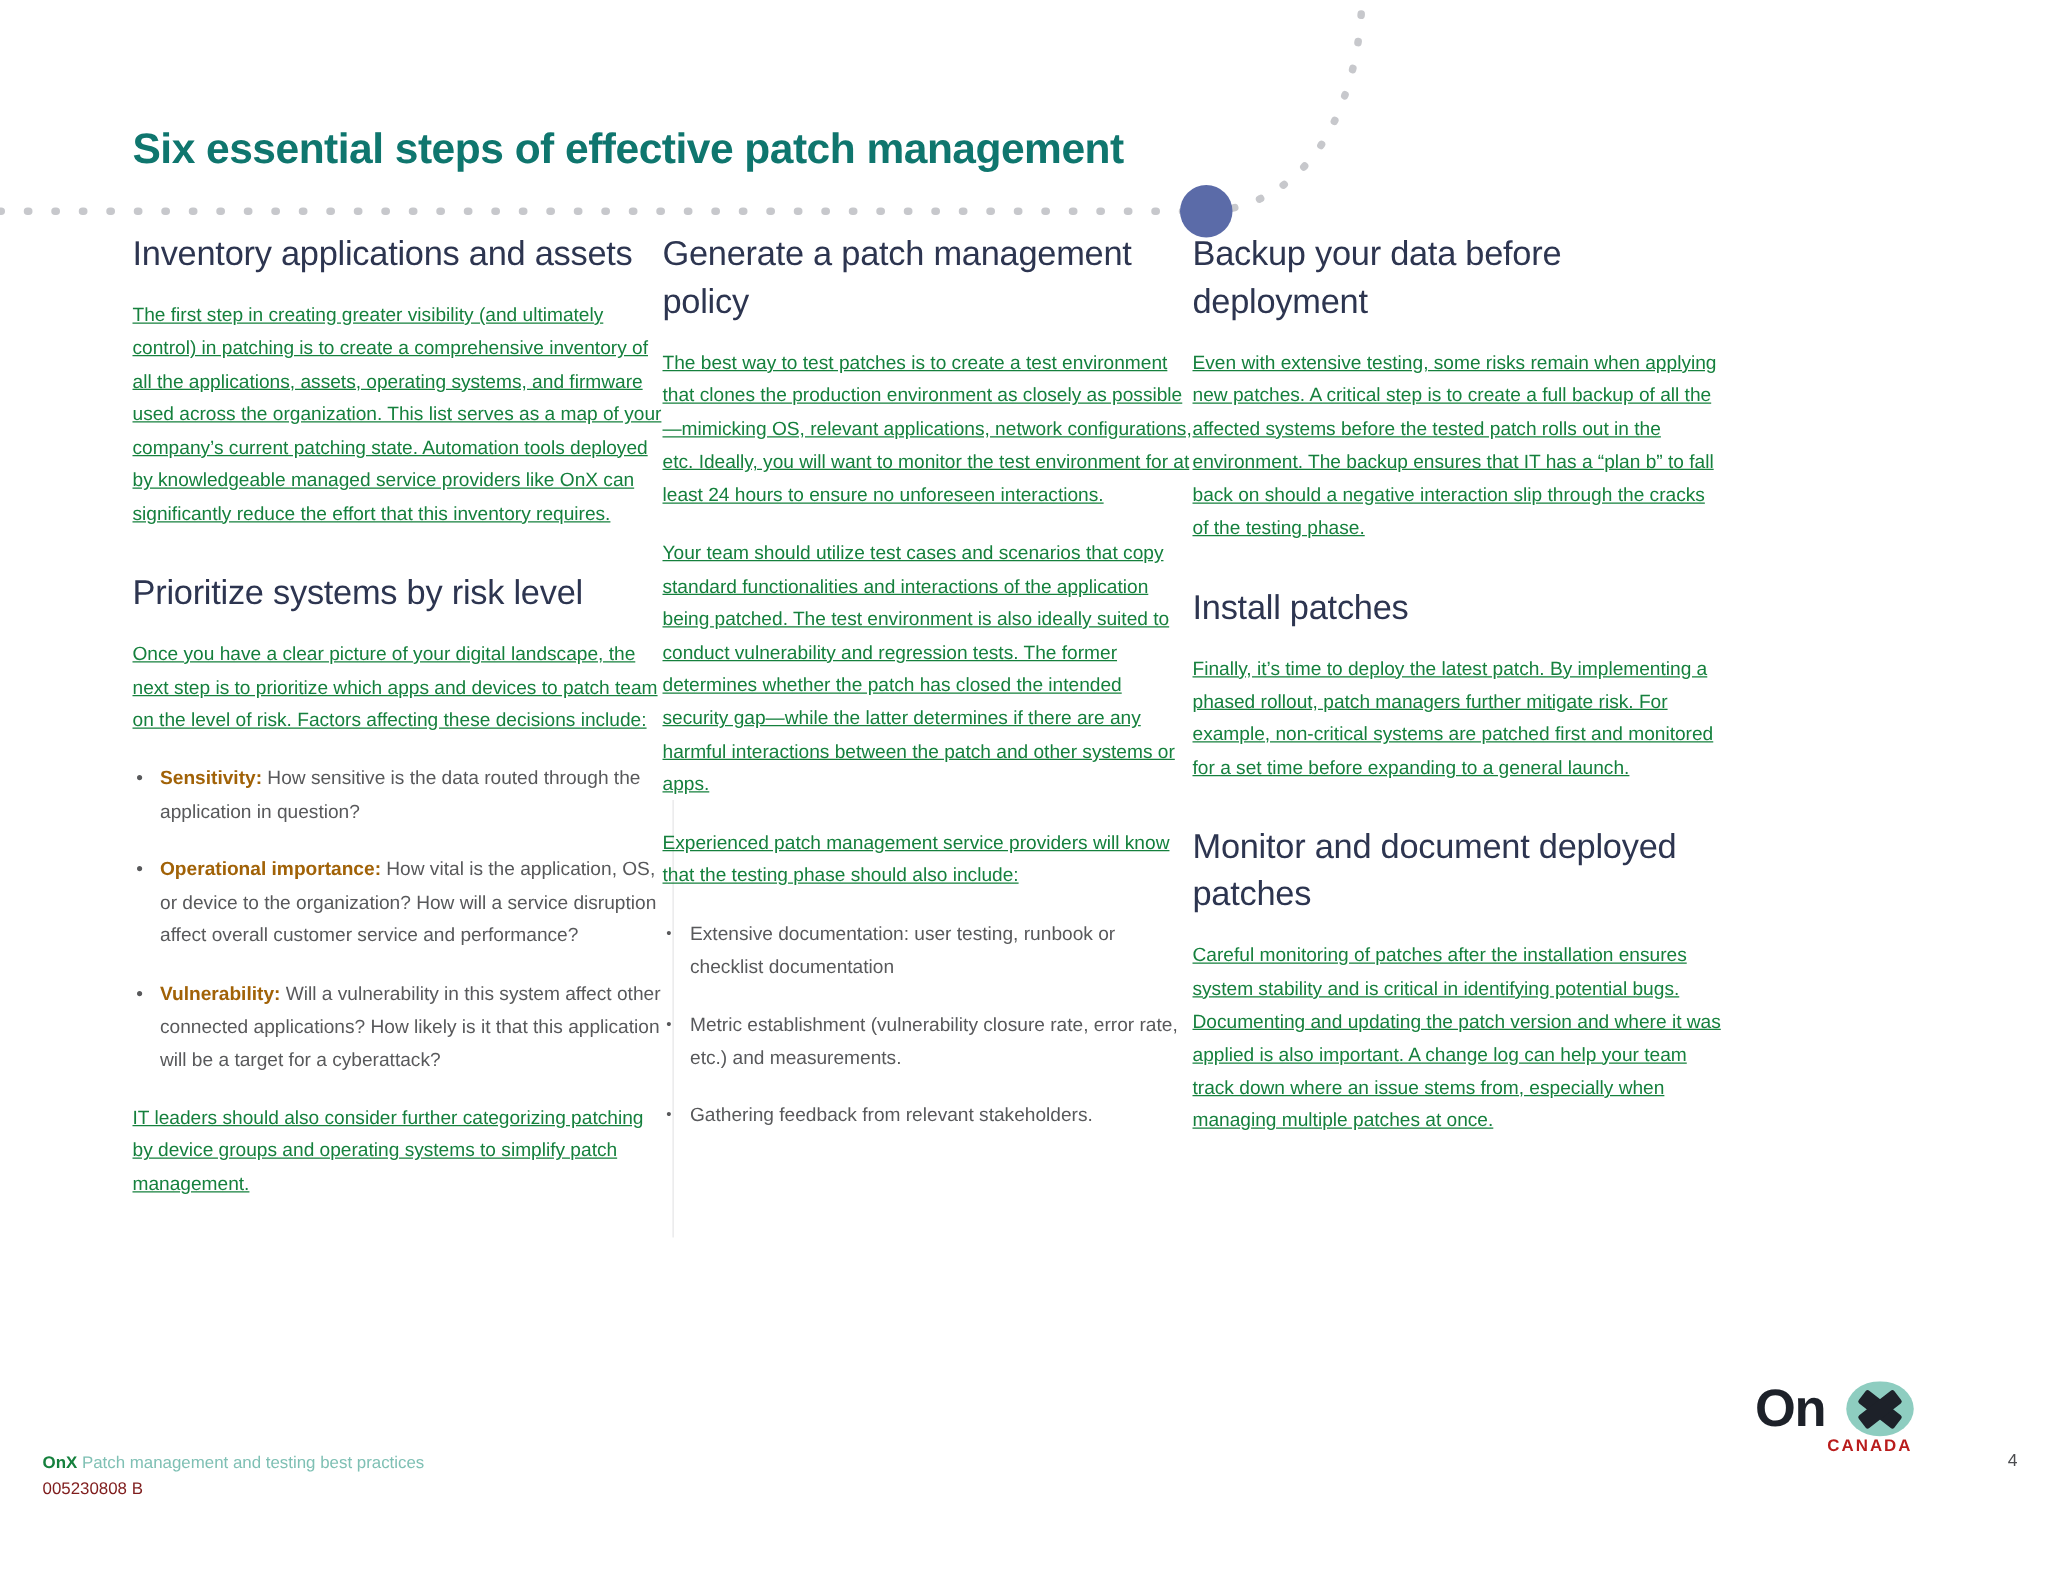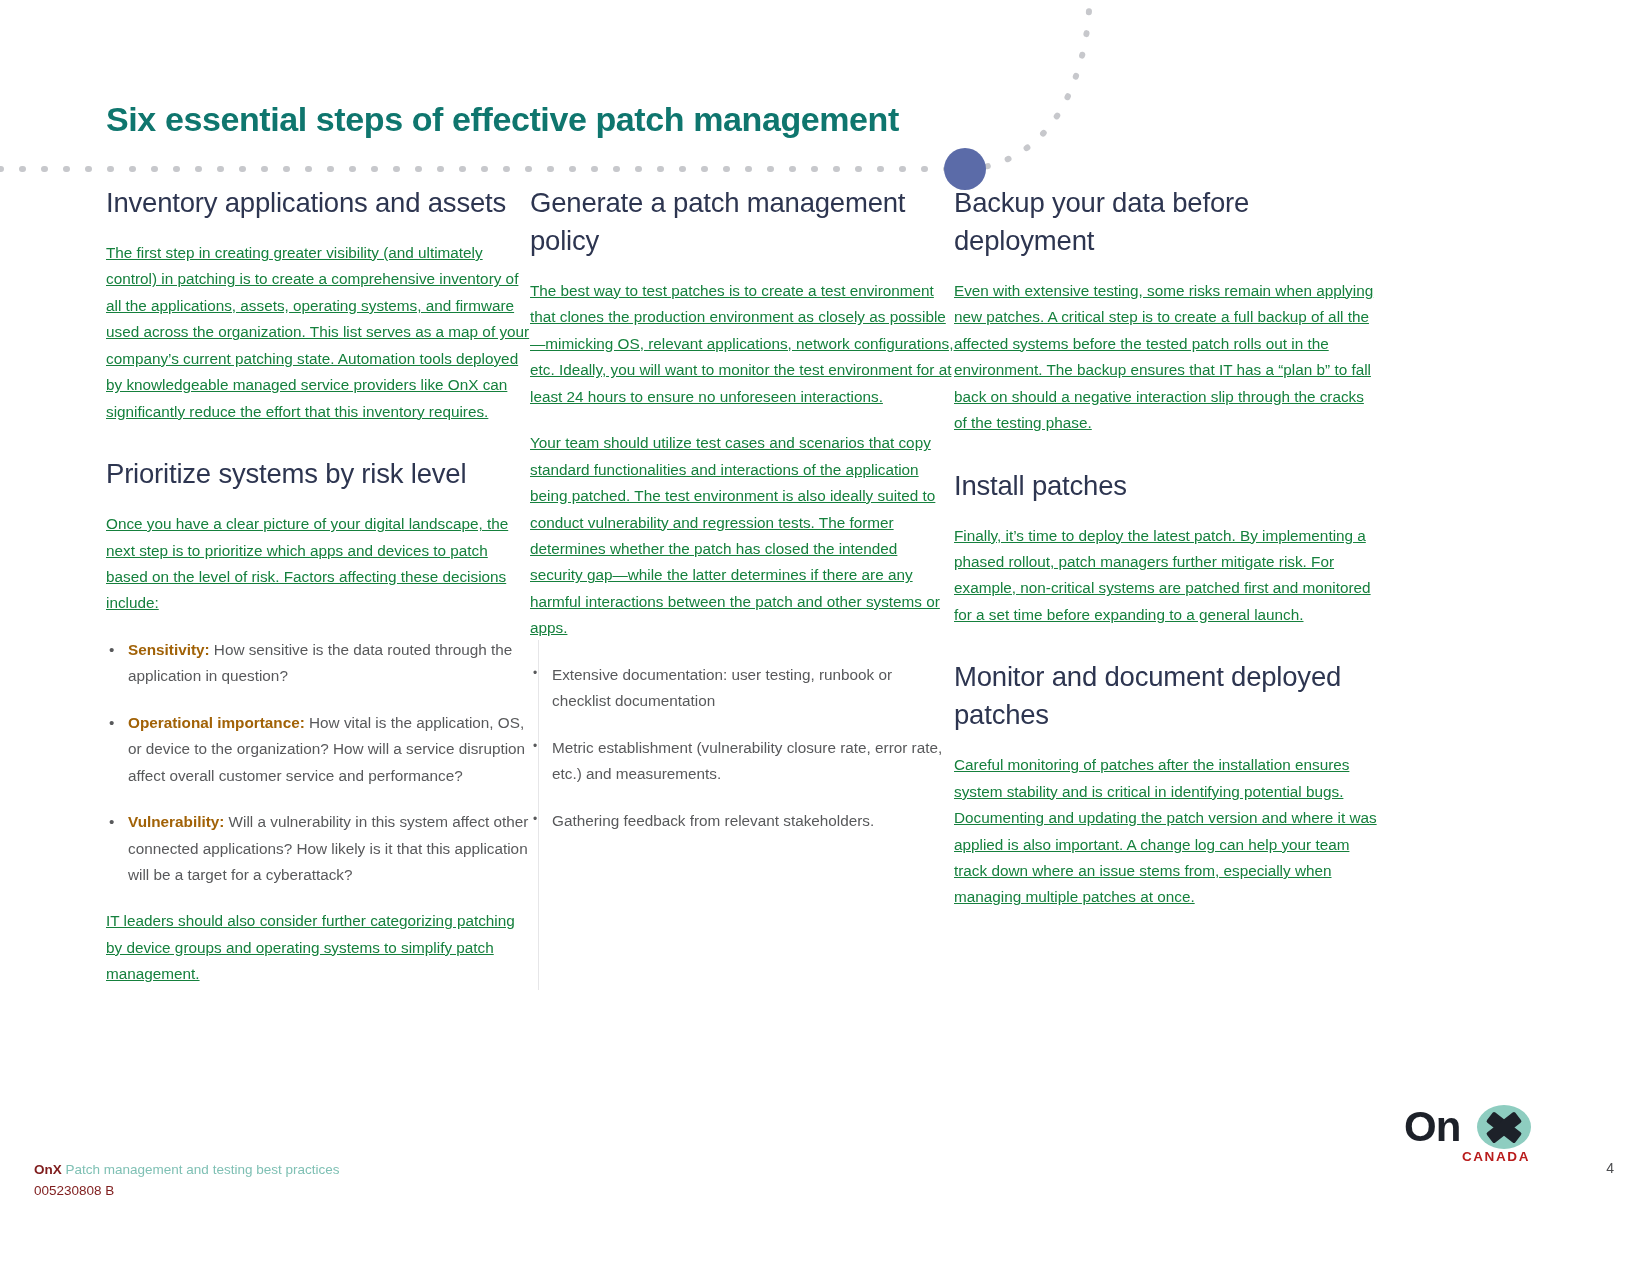--- a/index.html
+++ b/index.html
@@ -147,21 +147,21 @@
     top: 1160px;
     width: 1580px;
   }
   #footer-line-1 {
     font-size: 13.5px;
     line-height: 1.55;
     color: #7fc0b4;
   }
   #footer-line-1 .brand {
     font-weight: bold;
-    color: #7f1d1d;
+    color: #15803d;
   }
   #footer-line-2 {
     font-size: 13.5px;
     line-height: 1.55;
     color: #7f1d1d;
   }
   #page-number {
     position: absolute;
     right: 0;
     top: 0;
@@ -183,21 +183,21 @@
 <div class="col-divider"></div>
 
 <div id="columns">
 
   <div class="column">
 
     <h2 class="section-heading">Inventory applications and assets</h2>
     <p class="body-text">The first step in creating greater visibility (and ultimately control) in patching is to create a comprehensive inventory of all the applications, assets, operating systems, and firmware used across the organization. This list serves as a map of your company’s current patching state. Automation tools deployed by knowledgeable managed service providers like OnX can significantly reduce the effort that this inventory requires.</p>
 
     <h2 class="section-heading spaced">Prioritize systems by risk level</h2>
-    <p class="body-text">Once you have a clear picture of your digital landscape, the next step is to prioritize which apps and devices to patch based on the level of risk. Factors affecting these decisions include:</p>
+    <p class="body-text">Once you have a clear picture of your digital landscape, the next step is to prioritize which apps and devices to patch team on the level of risk. Factors affecting these decisions include:</p>
 
     <ul class="bullets">
       <li>
         <span class="bullet-mark">•</span><span class="lead">Sensitivity:</span><span> How sensitive is the data routed through the application in question?</span>
       </li>
       <li>
         <span class="bullet-mark">•</span><span class="lead">Operational importance:</span><span> How vital is the application, OS, or device to the organization? How will a service disruption affect overall customer service and performance?</span>
       </li>
       <li>
         <span class="bullet-mark">•</span><span class="lead">Vulnerability:</span><span> Will a vulnerability in this system affect other connected applications? How likely is it that this application will be a target for a cyberattack?</span>
@@ -205,20 +205,21 @@
     </ul>
 
     <p class="body-text">IT leaders should also consider further categorizing patching by device groups and operating systems to simplify patch management.</p>
   </div>
 
   <div class="column">
 
     <h2 class="section-heading">Generate a patch management policy</h2>
     <p class="body-text">The best way to test patches is to create a test environment that clones the production environment as closely as possible—mimicking OS, relevant applications, network configurations, etc. Ideally, you will want to monitor the test environment for at least 24 hours to ensure no unforeseen interactions.</p>
     <p class="body-text">Your team should utilize test cases and scenarios that copy standard functionalities and interactions of the application being patched. The test environment is also ideally suited to conduct vulnerability and regression tests. The former determines whether the patch has closed the intended security gap—while the latter determines if there are any harmful interactions between the patch and other systems or apps.</p>
+    <p class="body-text">Experienced patch management service providers will know that the testing phase should also include:</p>
 
     <ul class="bullets small-mark">
       <li>
         <span class="bullet-mark">•</span><span>Extensive documentation: user testing, runbook or checklist documentation</span>
       </li>
       <li>
         <span class="bullet-mark">•</span><span>Metric establishment (vulnerability closure rate, error rate, etc.) and measurements.</span>
       </li>
       <li>
         <span class="bullet-mark">•</span><span>Gathering feedback from relevant stakeholders.</span>

